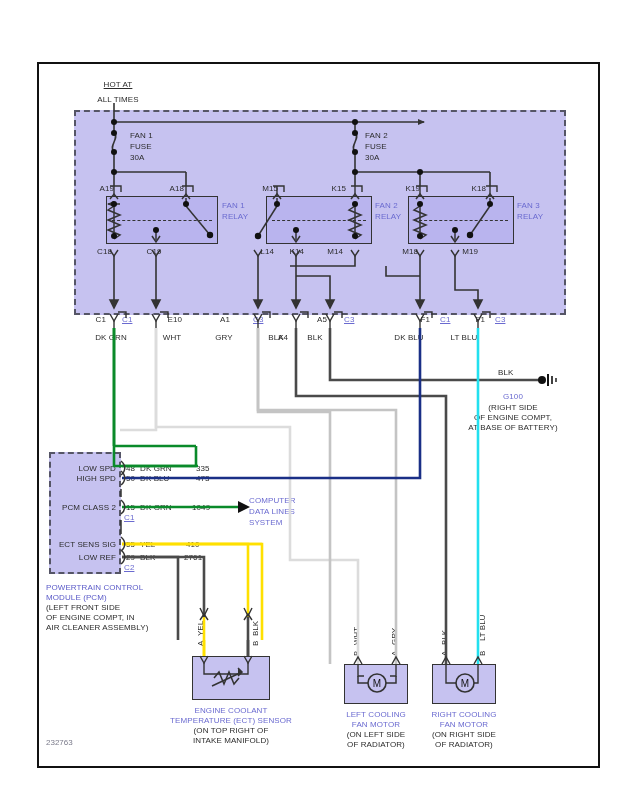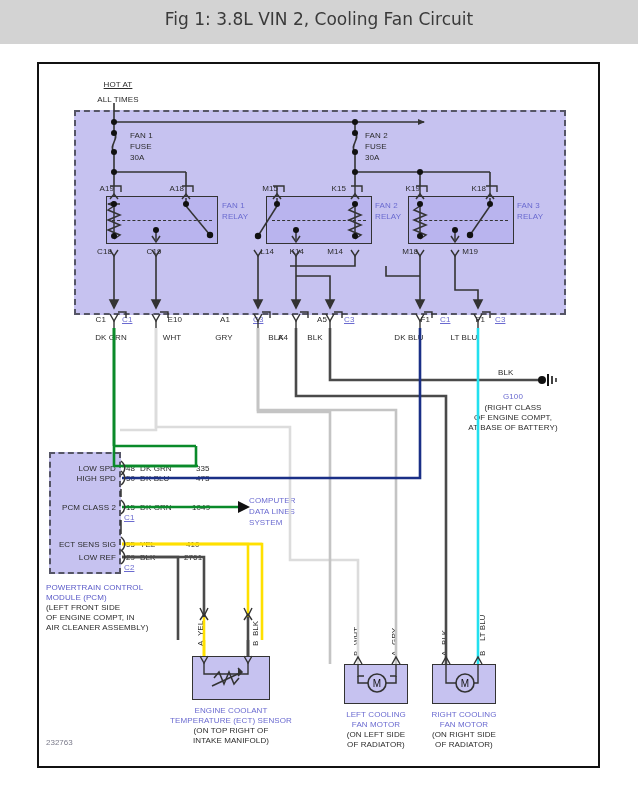--- a/index.html
+++ b/index.html
@@ -64,23 +64,20 @@
   .vtxt{position:absolute;font-size:8px;color:#2b2b2b;white-space:nowrap;
         transform-origin:0 0;transform:rotate(-90deg);}
 
   svg.ov{position:absolute;left:0;top:0;width:638px;height:794px;overflow:visible;pointer-events:none;}
 </style>
 </head>
 <body>
 
 <div id="root">
 
-  <div class="titlebar">
-    <div class="t">Fig 1: 3.8L VIN 2, Cooling Fan Circuit</div>
-  </div>
 
   <div class="page"></div>
 
   <div class="fuseblock"></div>
 
 
   <div class="lbl c" style="left:78px;top:80px;width:80px;text-decoration:underline;">HOT AT</div>
   <div class="lbl c" style="left:78px;top:95px;width:80px;">ALL TIMES</div>
 
   <div class="lbl" style="left:130px;top:131px;">FAN 1</div>
@@ -143,21 +140,21 @@
   <div class="lbl r" style="left:400px;top:315px;width:30px;">F1</div>
   <div class="lbl blue ul" style="left:440px;top:315px;">C1</div>
   <div class="lbl c" style="left:385px;top:333px;width:48px;">DK BLU</div>
 
   <div class="lbl r" style="left:455px;top:315px;width:30px;">F1</div>
   <div class="lbl blue ul" style="left:495px;top:315px;">C3</div>
   <div class="lbl c" style="left:440px;top:333px;width:48px;">LT BLU</div>
 
   <div class="lbl" style="left:498px;top:368px;">BLK</div>
   <div class="lbl c blue" style="left:478px;top:392px;width:70px;">G100</div>
-  <div class="lbl c" style="left:463px;top:403px;width:100px;">(RIGHT CLASS</div>
+  <div class="lbl c" style="left:463px;top:403px;width:100px;">(RIGHT SIDE</div>
   <div class="lbl c" style="left:463px;top:413px;width:100px;">OF ENGINE COMPT,</div>
   <div class="lbl c" style="left:463px;top:423px;width:100px;">AT BASE OF BATTERY)</div>
 
   <div class="pcm" style="left:49px;top:452px;width:72px;height:122px;"></div>
 
   <div class="lbl r" style="left:52px;top:464px;width:64px;">LOW SPD</div>
   <div class="lbl r" style="left:52px;top:474px;width:64px;">HIGH SPD</div>
   <div class="lbl r" style="left:52px;top:503px;width:64px;">PCM CLASS 2</div>
   <div class="lbl r" style="left:52px;top:540px;width:64px;">ECT SENS SIG</div>
   <div class="lbl r" style="left:52px;top:553px;width:64px;">LOW REF</div>

